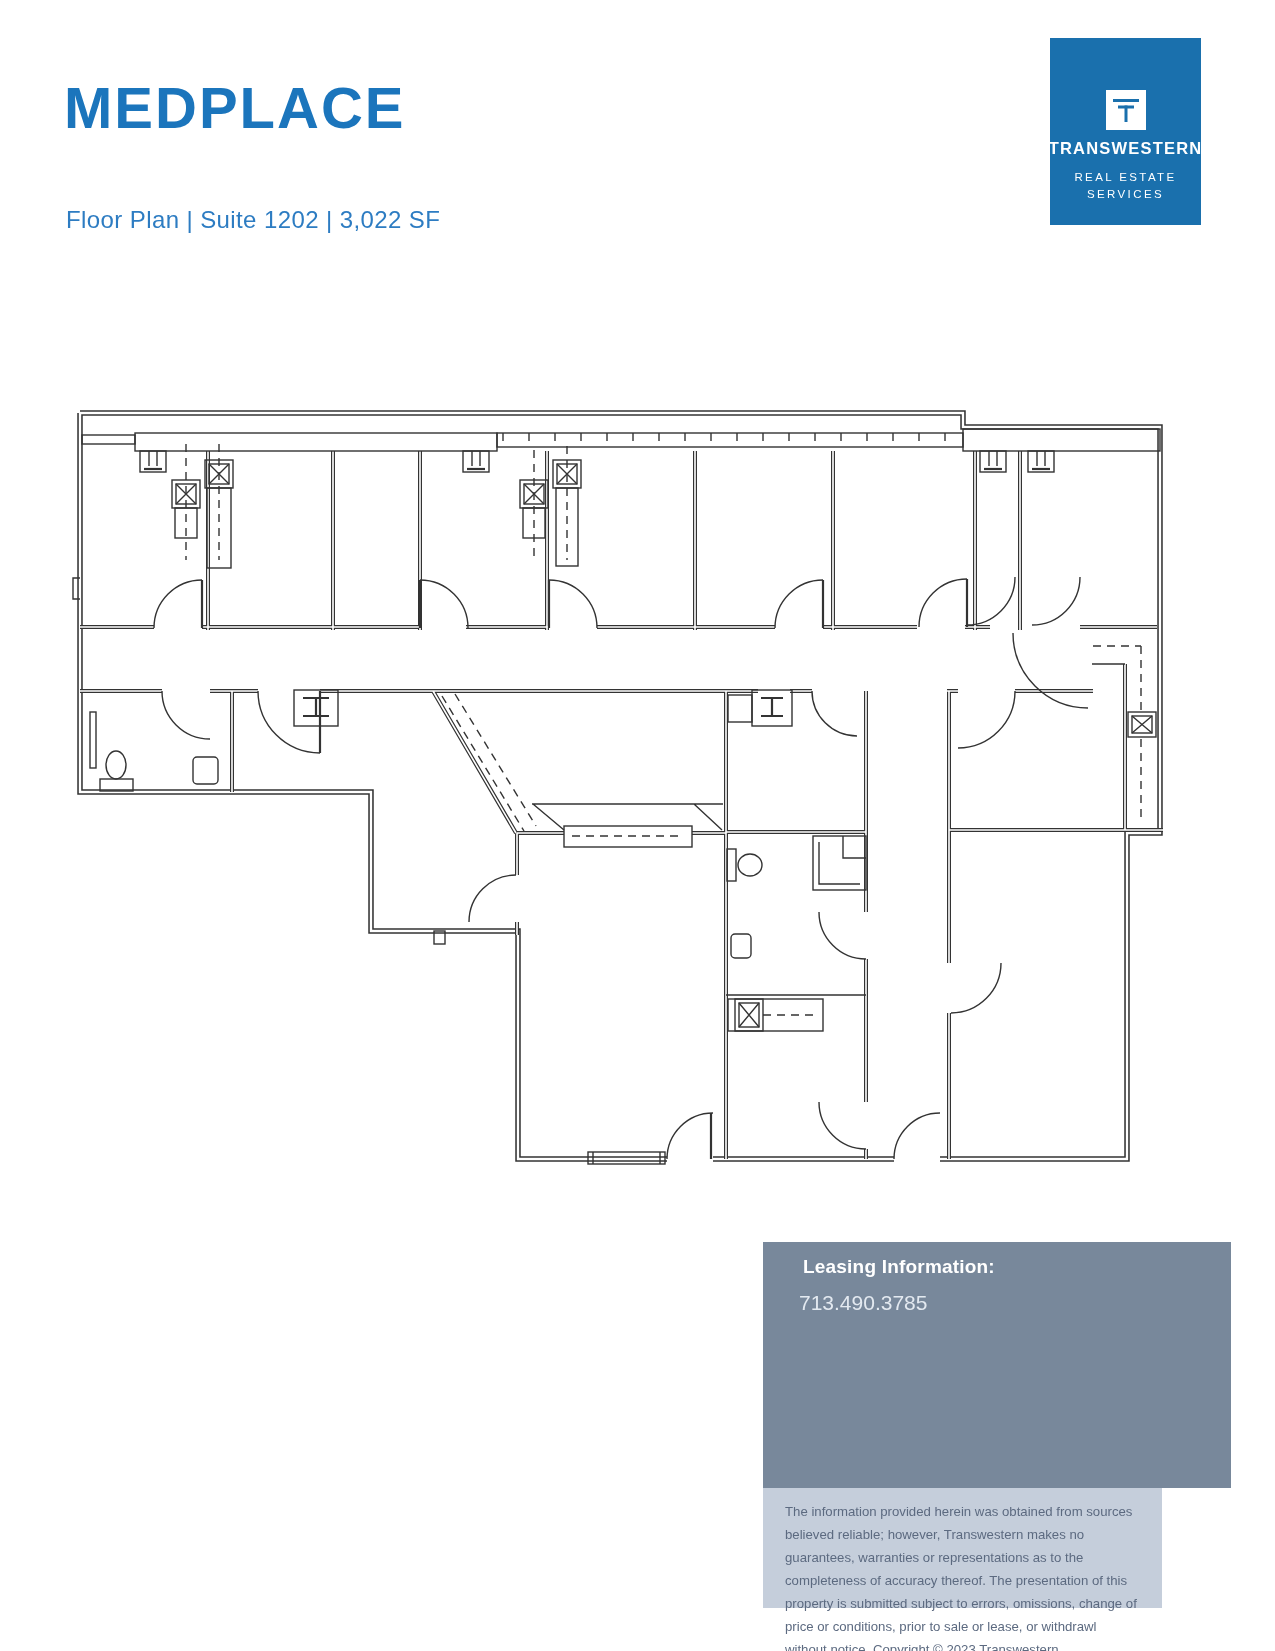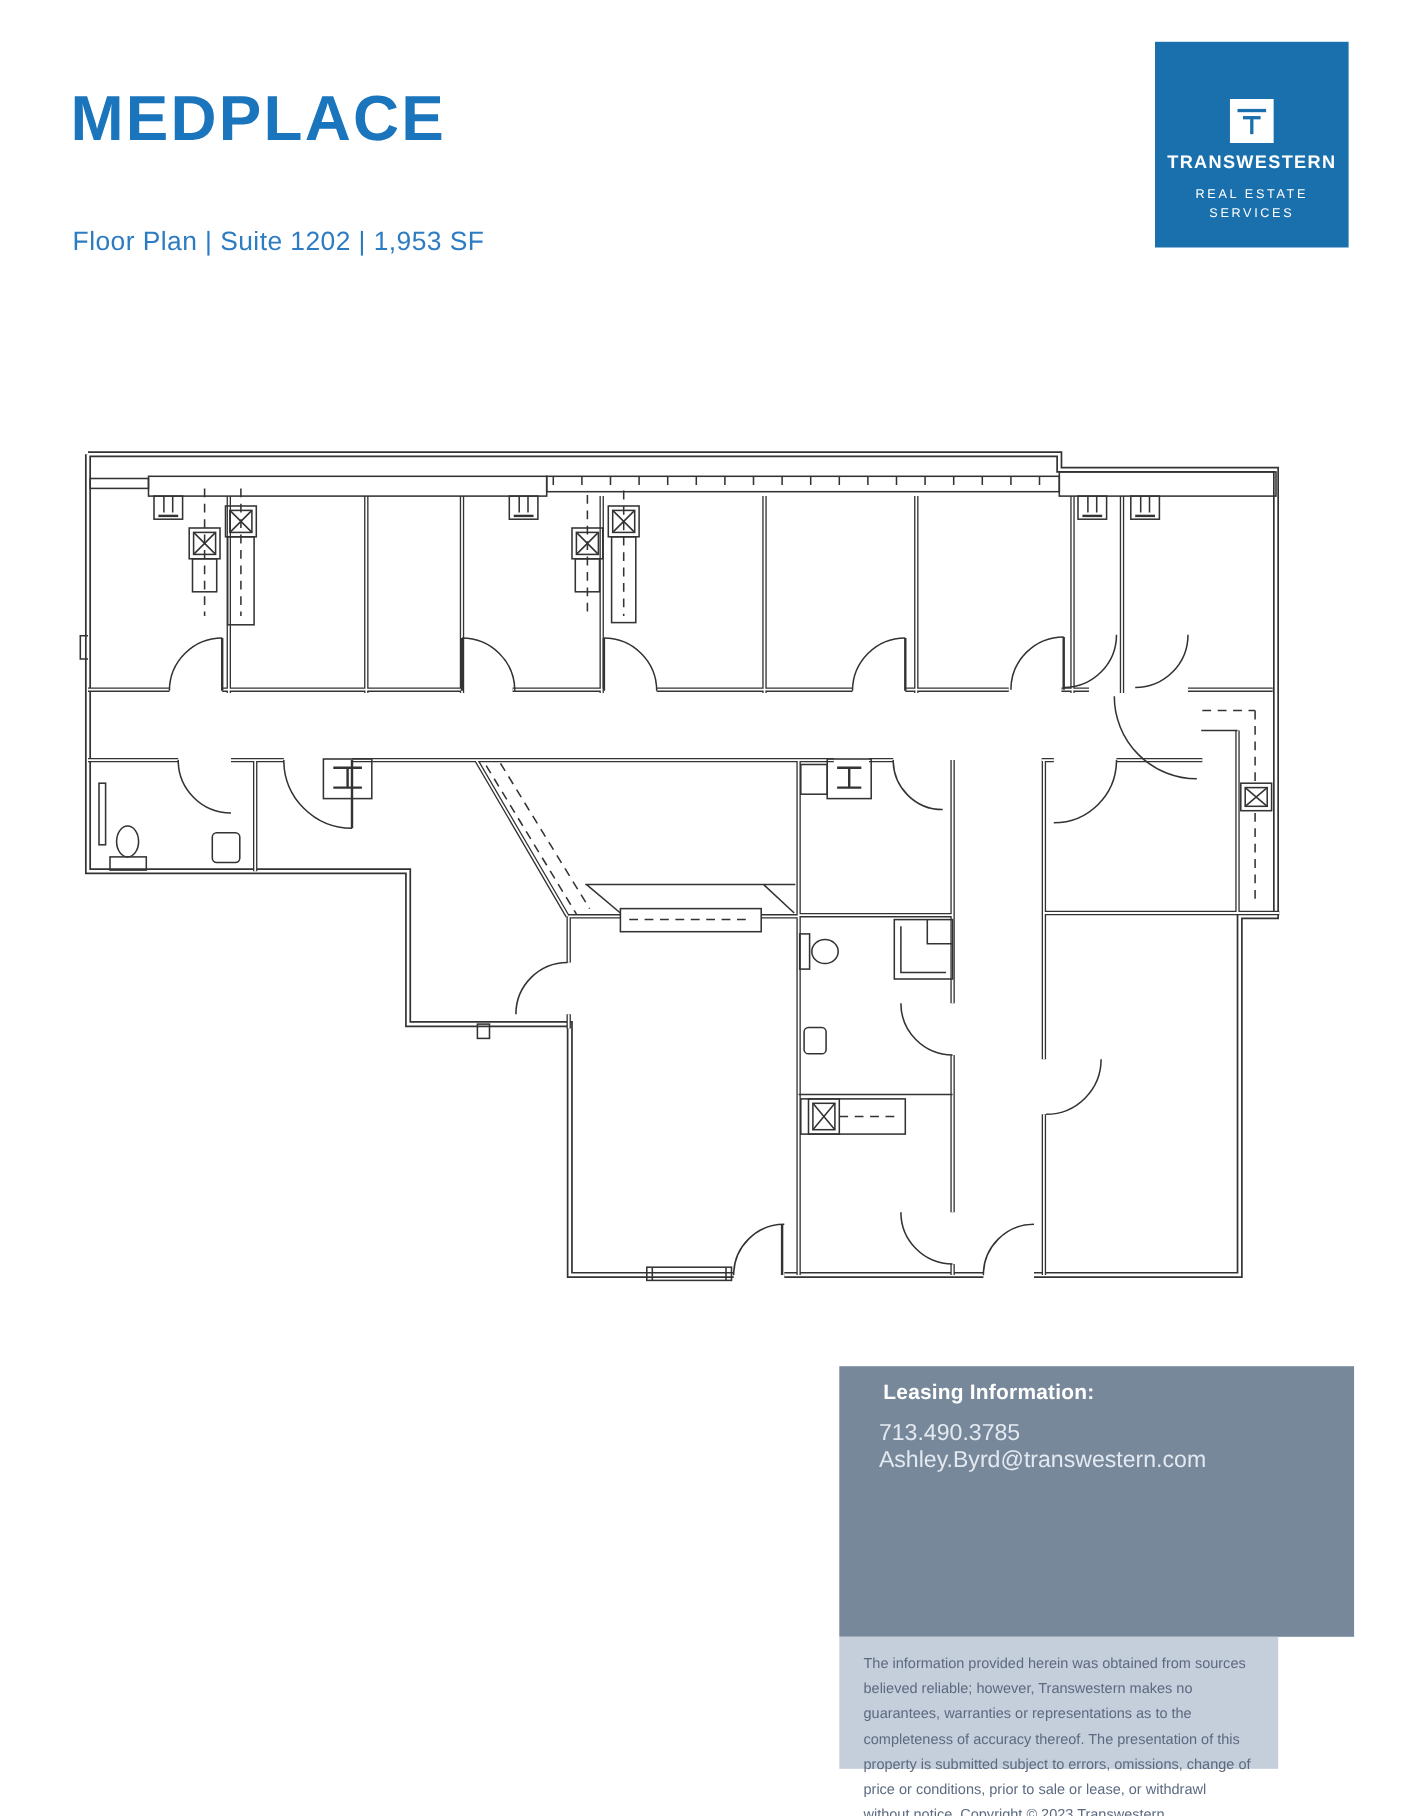--- a/index.html
+++ b/index.html
@@ -11,21 +11,21 @@
   body{font-family:"Liberation Sans", sans-serif;}
   #page{position:relative;width:1275px;height:1651px;background:#ffffff;overflow:hidden;}
 
   .title{position:absolute;left:64px;top:74px;font-size:58px;font-weight:700;
          letter-spacing:2px;color:var(--brand_blue);}
   .address{position:absolute;left:66px;top:150px;font-size:23px;font-weight:400;
          letter-spacing:0.6px;color:var(--text_dark);}
   .subtitle{position:absolute;left:66px;top:206px;font-size:24px;font-weight:400;
          letter-spacing:0.4px;color:var(--subtitle_blue);}
 
-  .logo-box{position:absolute;left:1050px;top:38px;width:176px;height:187px;
+  .logo-box{position:absolute;left:1050px;top:38px;width:151px;height:187px;
          background:var(--logo_blue);display:flex;flex-direction:column;align-items:center;
          padding-top:52px;box-sizing:border-box;}
   .logo-name{color:#fff;font-size:16.5px;font-weight:700;letter-spacing:1.2px;margin-top:9px;}
   .logo-tag{color:#fff;font-size:11.5px;letter-spacing:2.4px;text-align:center;
          line-height:17px;margin-top:11px;}
 
   .plan-svg{position:absolute;left:0;top:0;}
 
   .panel-dark{position:absolute;left:763px;top:1242px;width:468px;height:246px;
          background:var(--panel_dark);box-sizing:border-box;padding:14px 36px;color:#fff;}
@@ -45,21 +45,21 @@
   .tn{stroke:var(--wall);stroke-width:1.4;fill:none;}
   .tk{stroke:var(--wall);stroke-width:2.2;fill:none;}
   .dsh{stroke:var(--wall);stroke-width:1.4;fill:none;stroke-dasharray:8 6;}
 </style>
 </head>
 <body>
 
 <div id="page">
 
   <div class="title">MEDPLACE</div>
-  <div class="subtitle">Floor Plan | Suite 1202 | 1,953 SF</div>
+  <div class="subtitle">Floor Plan | Suite 1202 | 3,022 SF</div>
 
   <div class="logo-box">
     <svg width="40" height="40" viewBox="0 0 40 40">
       <rect x="0" y="0" width="40" height="40" fill="#ffffff"></rect>
       <rect x="7" y="9" width="26" height="3" fill="#1a70ad"></rect>
       <rect x="12" y="15.5" width="16" height="3" fill="#1a70ad"></rect>
       <rect x="18.5" y="15.5" width="3" height="16.5" fill="#1a70ad"></rect>
     </svg>
     <div class="logo-name">TRANSWESTERN</div>
     <div class="logo-tag">
@@ -210,19 +210,18 @@
     <g>
       <rect class="tn" x="588" y="1152" width="77" height="12"></rect>
       <path class="tn" d="M593,1152 V1164 M660,1152 V1164"></path>
     </g>
   </svg>
 
   <div class="panel-dark">
     <div class="leasing-heading">Leasing Information:</div>
     <div class="contact">
       <div class="phone">713.490.3785</div>
-      <div class="email">Ashley.Byrd@transwestern.com</div>
     </div>
   </div>
 
   <div class="panel-light">The information provided herein was obtained from sources believed reliable; however, Transwestern makes no guarantees, warranties or representations as to the completeness of accuracy thereof. The presentation of this property is submitted subject to errors, omissions, change of price or conditions, prior to sale or lease, or withdrawl without notice. Copyright © 2023 Transwestern.</div>
 
 </div>
 
 </body></html>

